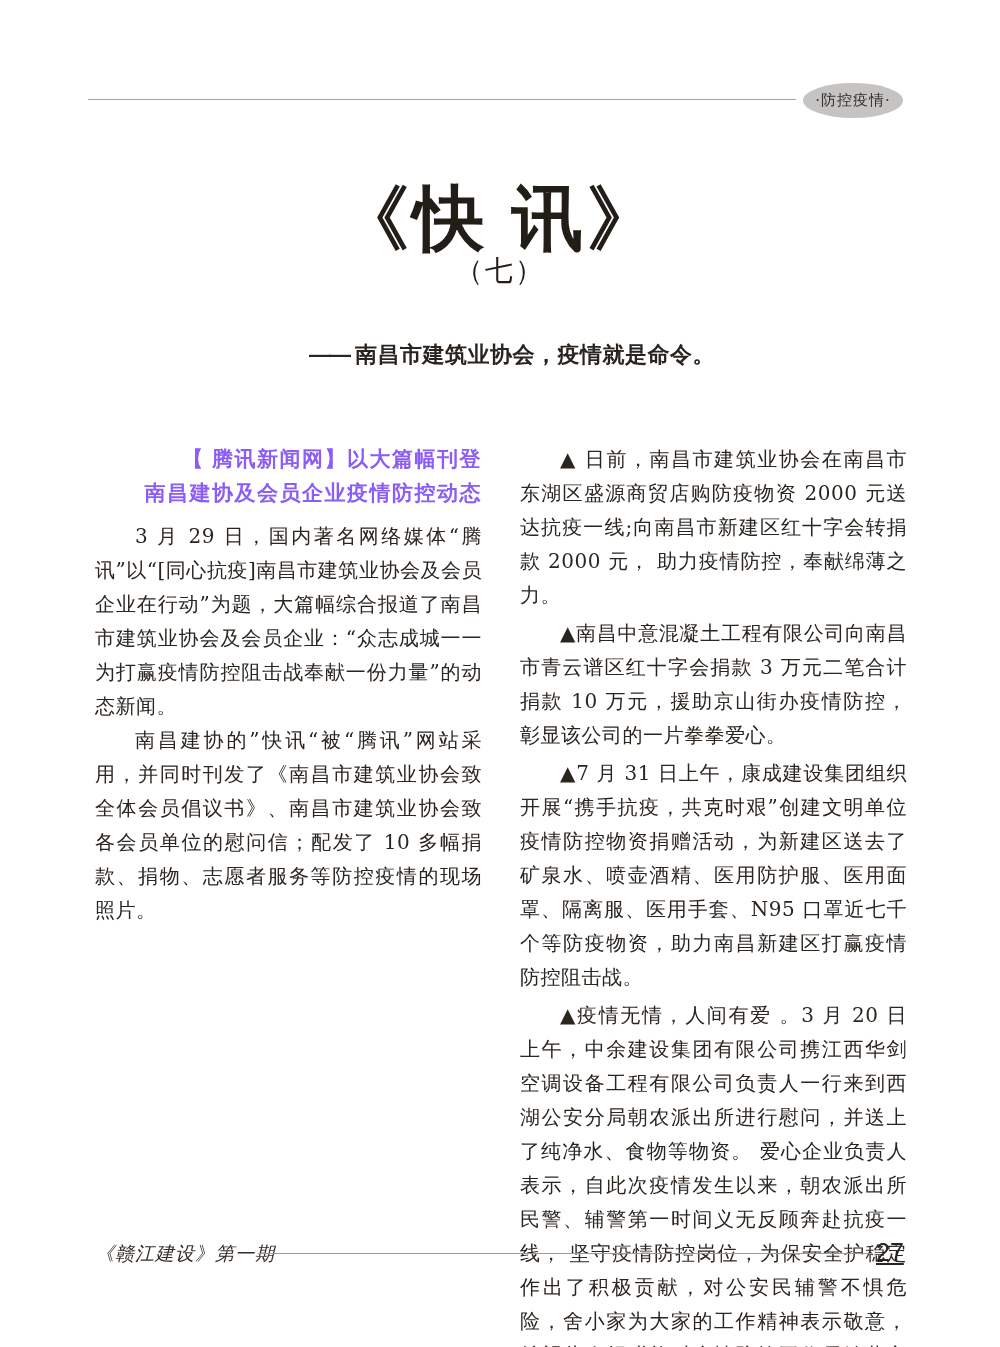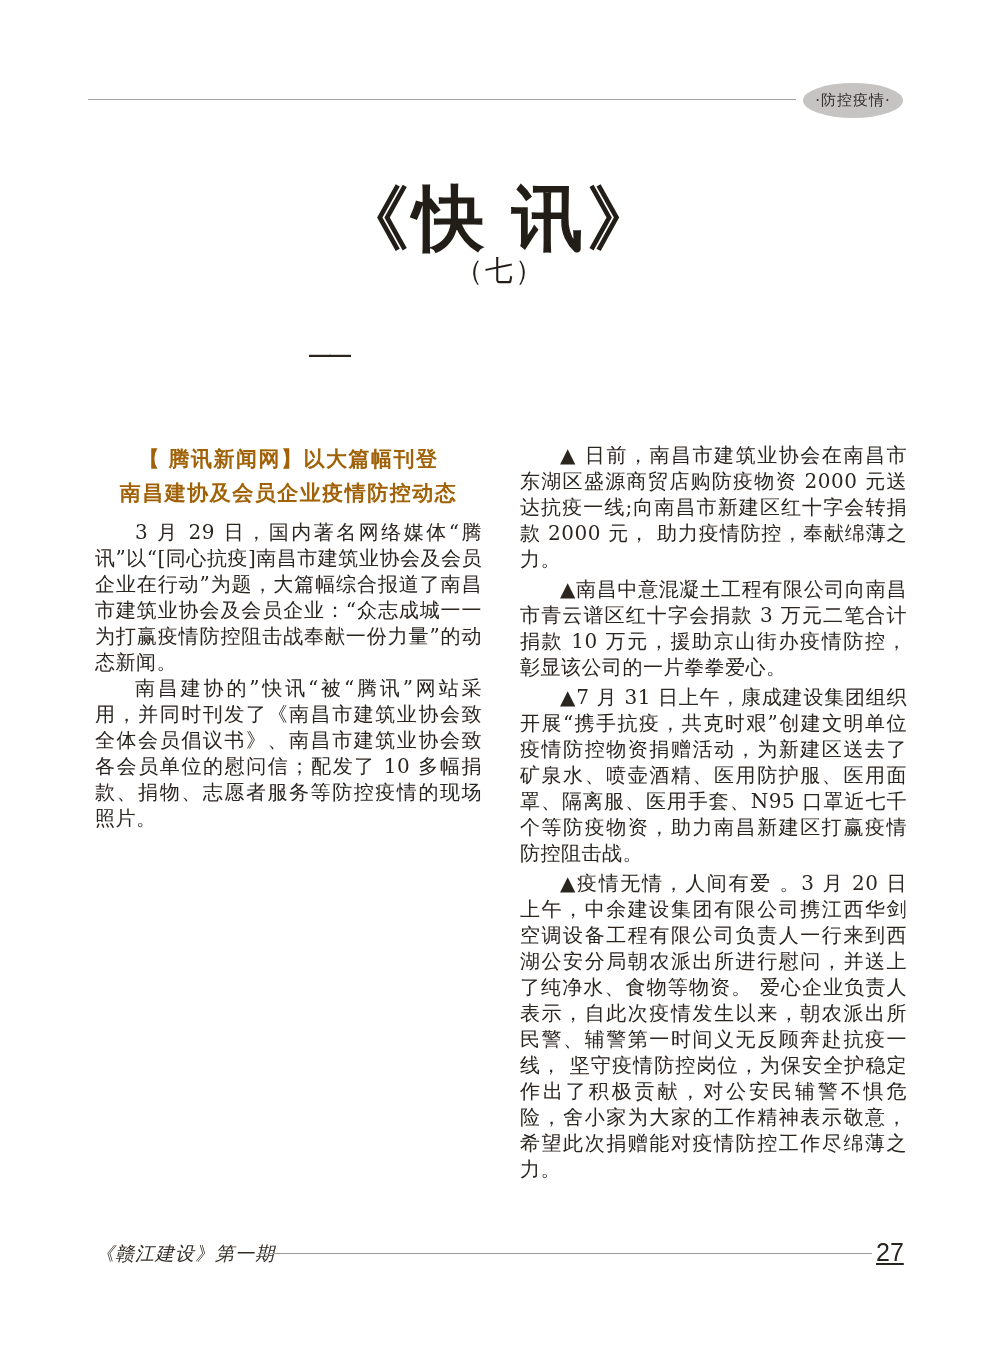--- a/index.html
+++ b/index.html
@@ -71,33 +71,33 @@
   
   .columns {
     position: absolute;
     left: 95px; top: 442px;
     width: 812px;
     display: flex;
     gap: 38px;
   }
   .col { width: 387px; }
   .col-heading {
-    text-align: center;
+    text-align: right;
     font-family: "Liberation Sans", "DejaVu Sans", sans-serif;
     font-weight: bold;
     font-size: 21px;
     line-height: 34px;
     letter-spacing: 1.5px;
-    color: #a16207;
+    color: #8b5cf6;
     margin: 0 0 9px 0;
   }
   .col p {
     margin: 0;
     font-size: 20px;
-    line-height: 26px;
+    line-height: 34px;
     text-align: justify;
     text-indent: 2em;
     letter-spacing: 0.5px;
     color: #2b2520;
   }
   .col.right p { margin-bottom: 4px; }
 
   
   .footer-journal {
     position: absolute;
@@ -131,21 +131,21 @@
   <div class="badge">
     <span>·防控疫情·</span>
   </div>
 
   <div class="main-title">《快 讯》</div>
   <div class="issue-number">（七）</div>
 
   <div class="subtitle">
     <span class="dash">——</span>
     <span class="lines">
-      <br>
+      <span>南昌市建筑业协会，疫情就是命令。</span><br>
     </span>
   </div>
 
   <div class="columns">
 
     <div class="col left">
       <div class="col-heading">
         <span>【 腾讯新闻网】以大篇幅刊登</span><br>
         <span>南昌建协及会员企业疫情防控动态</span>
       </div>

